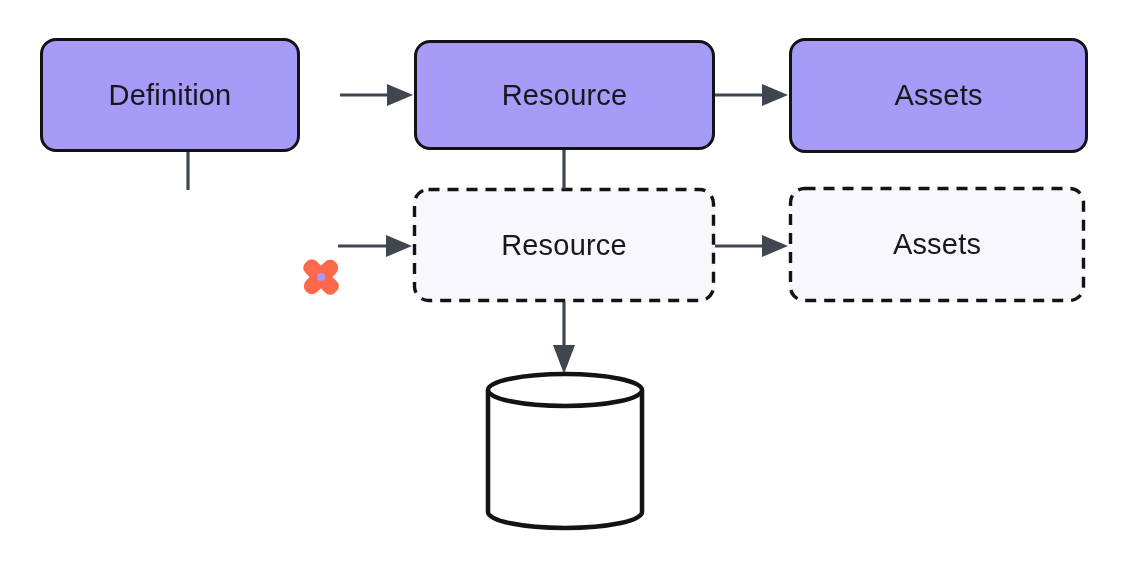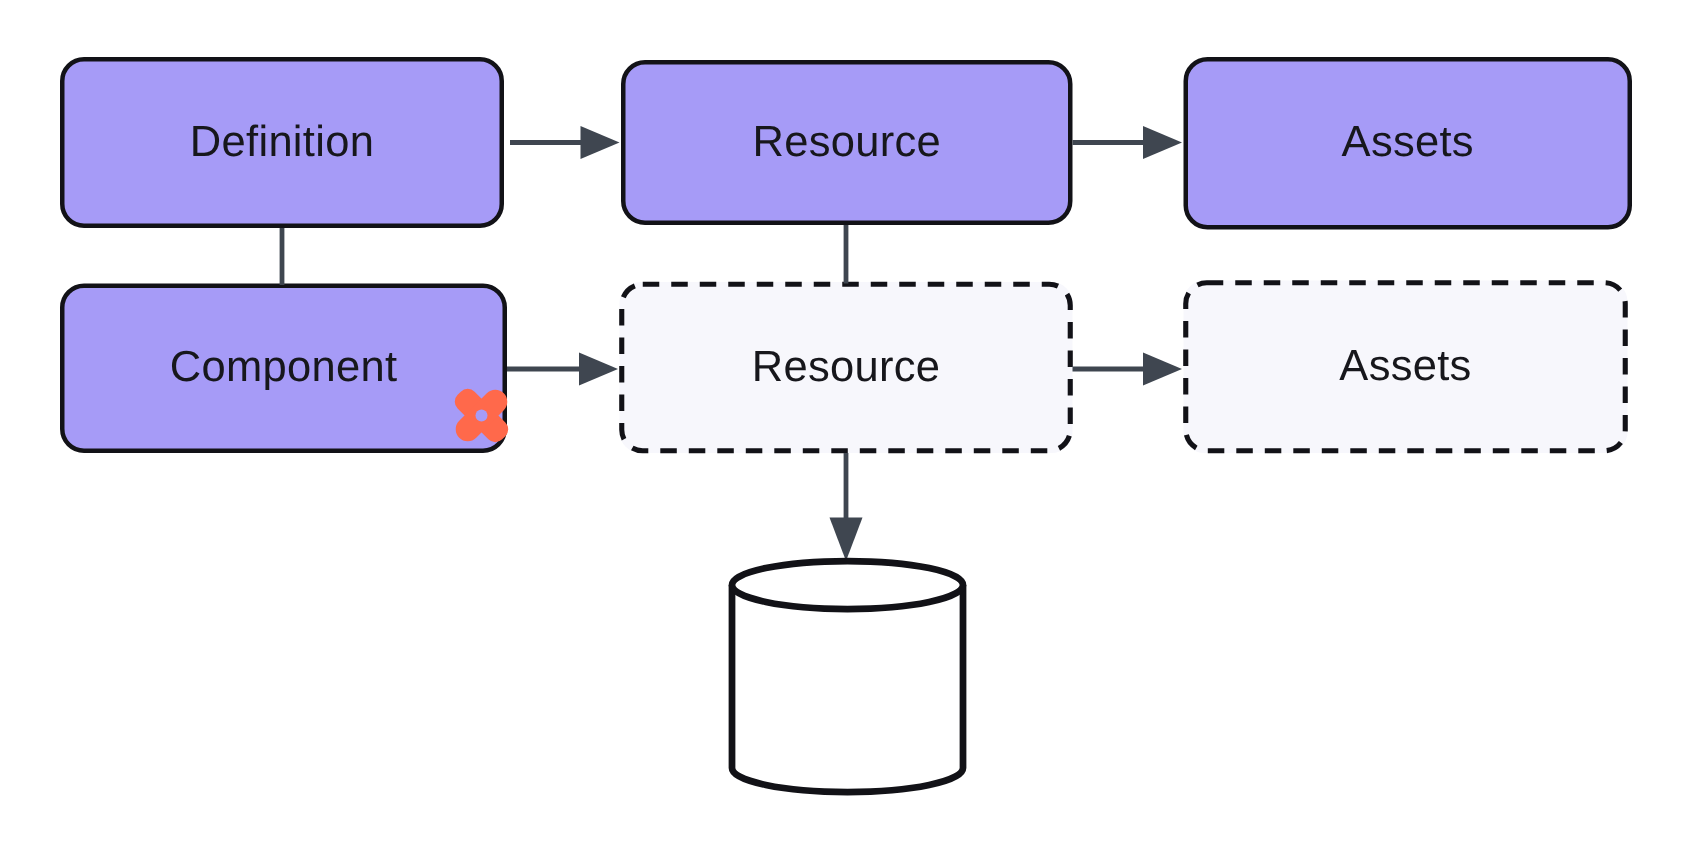--- a/index.html
+++ b/index.html
@@ -68,35 +68,32 @@
     height: 48px;
   }
   #dbt-badge .blade { fill: var(--badge, #ff694b); }
   #dbt-badge .hole  { fill: var(--node-fill, #a69bf7); }
 </style>
 </head>
 <body>
 
 <div id="canvas">
 
-  <div class="node solid" style="left:40px; top:38px; width:296px; height:114px;">
+  <div class="node solid" style="left:40px; top:38px; width:260px; height:114px;">
     <span>Definition</span>
   </div>
 
   <div class="node solid" style="left:414px; top:40px; width:301px; height:110px;">
     <span>Resource</span>
   </div>
 
   <div class="node solid" style="left:789px; top:38px; width:299px; height:115px;">
     <span>Assets</span>
   </div>
 
-  <div class="node solid" style="left:40px; top:189px; width:298px; height:113px;">
-    <span>Component</span>
-  </div>
 
   <div class="node dashed" style="left:413px; top:188px; width:302px; height:114px;">
     <span>Resource</span>
   </div>
 
   <div class="node dashed" style="left:789px; top:187px; width:296px; height:115px;">
     <span>Assets</span>
   </div>
 
   <svg id="overlay" width="1129" height="566" viewBox="0 0 1129 566">

